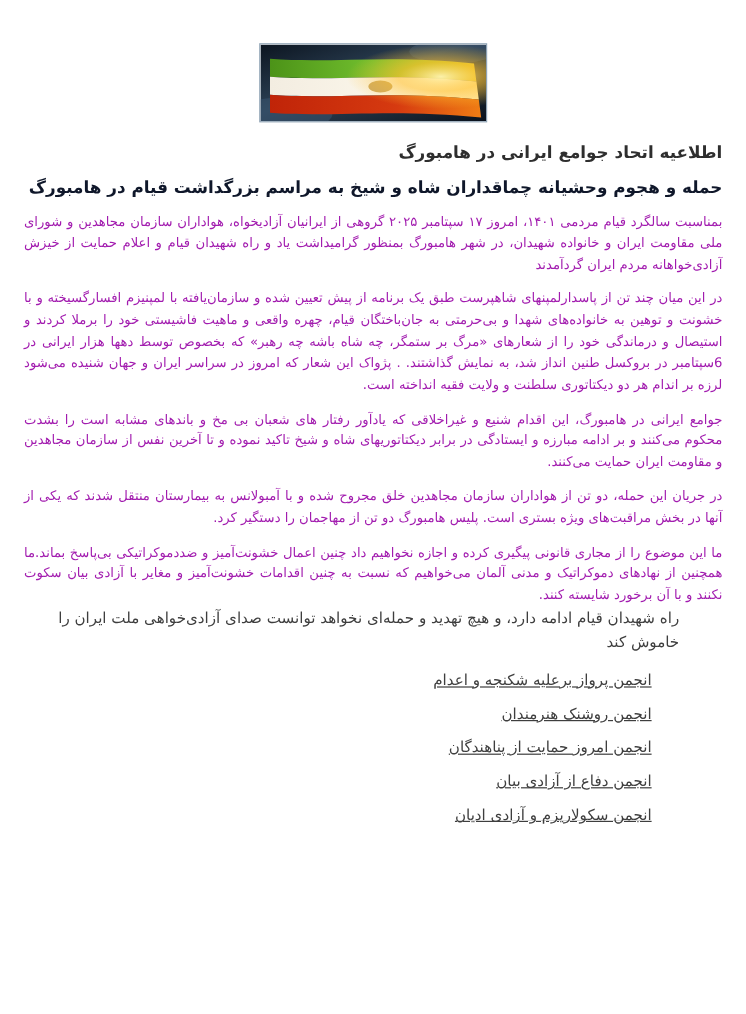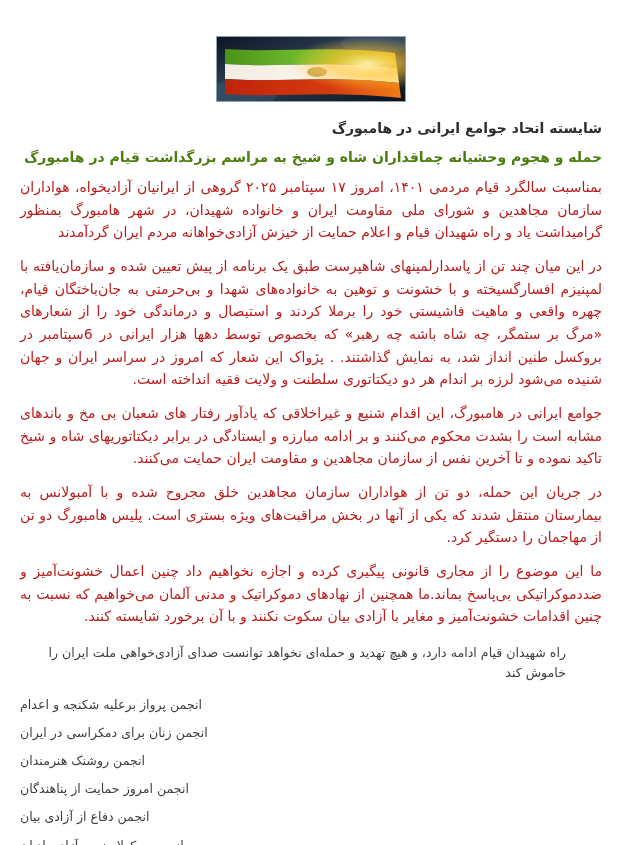--- a/index.html
+++ b/index.html
@@ -29,32 +29,31 @@
     margin-top: 18px;
     font-size: 14px;
     font-weight: bold;
     color: #2e2e2e;
     text-align: right;
   }
   h2.title2 {
     margin-top: 13px;
     font-size: 14px;
     font-weight: bold;
-    color: #4d7c0f;
+    color: #0f172a;
     text-align: right;
   }
   p.body {
     margin-top: 11px;
-    font-size: 14px;
+    font-size: 11px;
     line-height: 1.62;
-    color: #b91c1c;
+    color: #a21caf;
     text-align: justify;
   }
   p.closing {
-    margin-top: 15px;
     font-size: 12.6px;
     line-height: 1.62;
     color: #3e3e3e;
     text-align: right;
     padding-right: 36px;
   }
   p.union-heading {
     margin-top: 17px;
     font-size: 12.6px;
     color: #3e3e3e;
@@ -62,23 +61,24 @@
     padding-right: 33px;
   }
   ul.assoc-list {
     list-style: none;
     margin-top: 12px;
     padding-right: 59px;
   }
   ul.assoc-list li {
     font-size: 12.6px;
     color: #3e3e3e;
-    text-align: left;
+    text-align: right;
     margin-bottom: 10.5px;
     line-height: 1.4;
+    text-decoration: underline;
   }
 </style>
 </head>
 <body>
 
 <div class="page">
 
   <div class="flag-wrap">
     <svg width="188" height="64" viewBox="0 0 188 64" xmlns="http://www.w3.org/2000/svg">
       <defs>
@@ -114,33 +114,32 @@
       <ellipse cx="20" cy="58" rx="40" ry="14" fill="#3d5a78" opacity="0.45"></ellipse>
       <ellipse cx="160" cy="6" rx="36" ry="10" fill="#4a6480" opacity="0.35"></ellipse>
       <path d="M8,12 C60,16 110,8 178,16 L180,31 C110,23 60,31 8,27 Z" fill="url(#greenGrad)"></path>
       <path d="M8,27 C60,31 110,23 180,31 L182,46 C110,38 60,46 8,42 Z" fill="url(#whiteGrad)"></path>
       <path d="M8,42 C60,46 110,38 182,46 L184,61 C110,53 60,61 8,57 Z" fill="url(#redGrad)"></path>
       <ellipse cx="100" cy="35" rx="10" ry="5" fill="#bf9540" opacity="0.8"></ellipse>
       <rect x="0" y="0" width="188" height="64" fill="url(#glare)"></rect>
     </svg>
   </div>
 
-  <h1 class="title1">شایسته اتحاد جوامع ایرانی در هامبورگ</h1>
+  <h1 class="title1">اطلاعیه اتحاد جوامع ایرانی در هامبورگ</h1>
   <h2 class="title2">حمله و  هجوم وحشیانه چماقداران شاه و شیخ به مراسم بزرگداشت قیام در هامبورگ</h2>
 
   <p class="body">بمناسبت سالگرد قیام مردمی ۱۴۰۱، امروز ۱۷ سپتامبر ۲۰۲۵ گروهی از ایرانیان آزادیخواه، هواداران سازمان مجاهدین و شورای ملی مقاومت ایران و خانواده شهیدان، در شهر هامبورگ بمنظور گرامیداشت یاد و راه شهیدان قیام و اعلام حمایت از خیزش آزادی‌خواهانه مردم ایران گردآمدند</p>
   <p class="body">در این میان چند تن از پاسدارلمپنهای شاهپرست طبق یک برنامه از پیش تعیین شده  و سازمان‌یافته با لمپنیزم افسارگسیخته و با خشونت و توهین به خانواده‌های شهدا و بی‌حرمتی به جان‌باختگان قیام، چهره واقعی و ماهیت فاشیستی خود را برملا کردند و استیصال و درماندگی خود را از شعارهای «مرگ بر ستمگر، چه شاه باشه چه رهبر» که بخصوص توسط دهها هزار ایرانی در 6سپتامبر در بروکسل طنین انداز شد،  به نمایش گذاشتند. . پژواک این شعار که امروز در سراسر ایران و جهان شنیده می‌شود لرزه بر اندام هر دو دیکتاتوری سلطنت و ولایت فقیه انداخته است.</p>
   <p class="body">جوامع ایرانی در هامبورگ، این اقدام شنیع و غیراخلاقی که یادآور رفتار های شعبان بی مخ و باندهای مشابه است را بشدت محکوم می‌کنند و بر ادامه مبارزه و ایستادگی در برابر دیکتاتوریهای شاه و شیخ تاکید نموده و تا آخرین نفس از سازمان مجاهدین و مقاومت ایران حمایت می‌کنند.</p>
   <p class="body">در جریان این حمله، دو تن از هواداران سازمان مجاهدین خلق مجروح شده و با آمبولانس به بیمارستان منتقل شدند که یکی از آنها در بخش مراقبت‌های ویژه بستری است. پلیس هامبورگ دو تن از مهاجمان را دستگیر کرد.</p>
   <p class="body">ما این موضوع را از مجاری قانونی پیگیری کرده و اجازه نخواهیم داد چنین اعمال خشونت‌آمیز و ضددموکراتیکی بی‌پاسخ بماند.ما همچنین از نهادهای دموکراتیک و مدنی آلمان می‌خواهیم که نسبت به چنین اقدامات خشونت‌آمیز و مغایر با آزادی بیان سکوت نکنند و با آن برخورد شایسته کنند.</p>
   <p class="closing">راه شهیدان قیام ادامه دارد، و  هیچ تهدید و حمله‌ای نخواهد توانست صدای آزادی‌خواهی ملت ایران را خاموش کند</p>
 
 
   <ul class="assoc-list">
     <li>انجمن پرواز  برعلیه شکنجه و اعدام</li>
-    <li>انجمن زنان برای دمکراسی در ایران</li>
     <li>انجمن روشنک هنرمندان</li>
     <li>انجمن امروز حمایت از پناهندگان</li>
     <li>انجمن دفاع از آزادی بیان</li>
     <li>انجمن سکولاریزم و آزادی ادیان</li>
   </ul>
 
 </div>
 
 </body></html>

